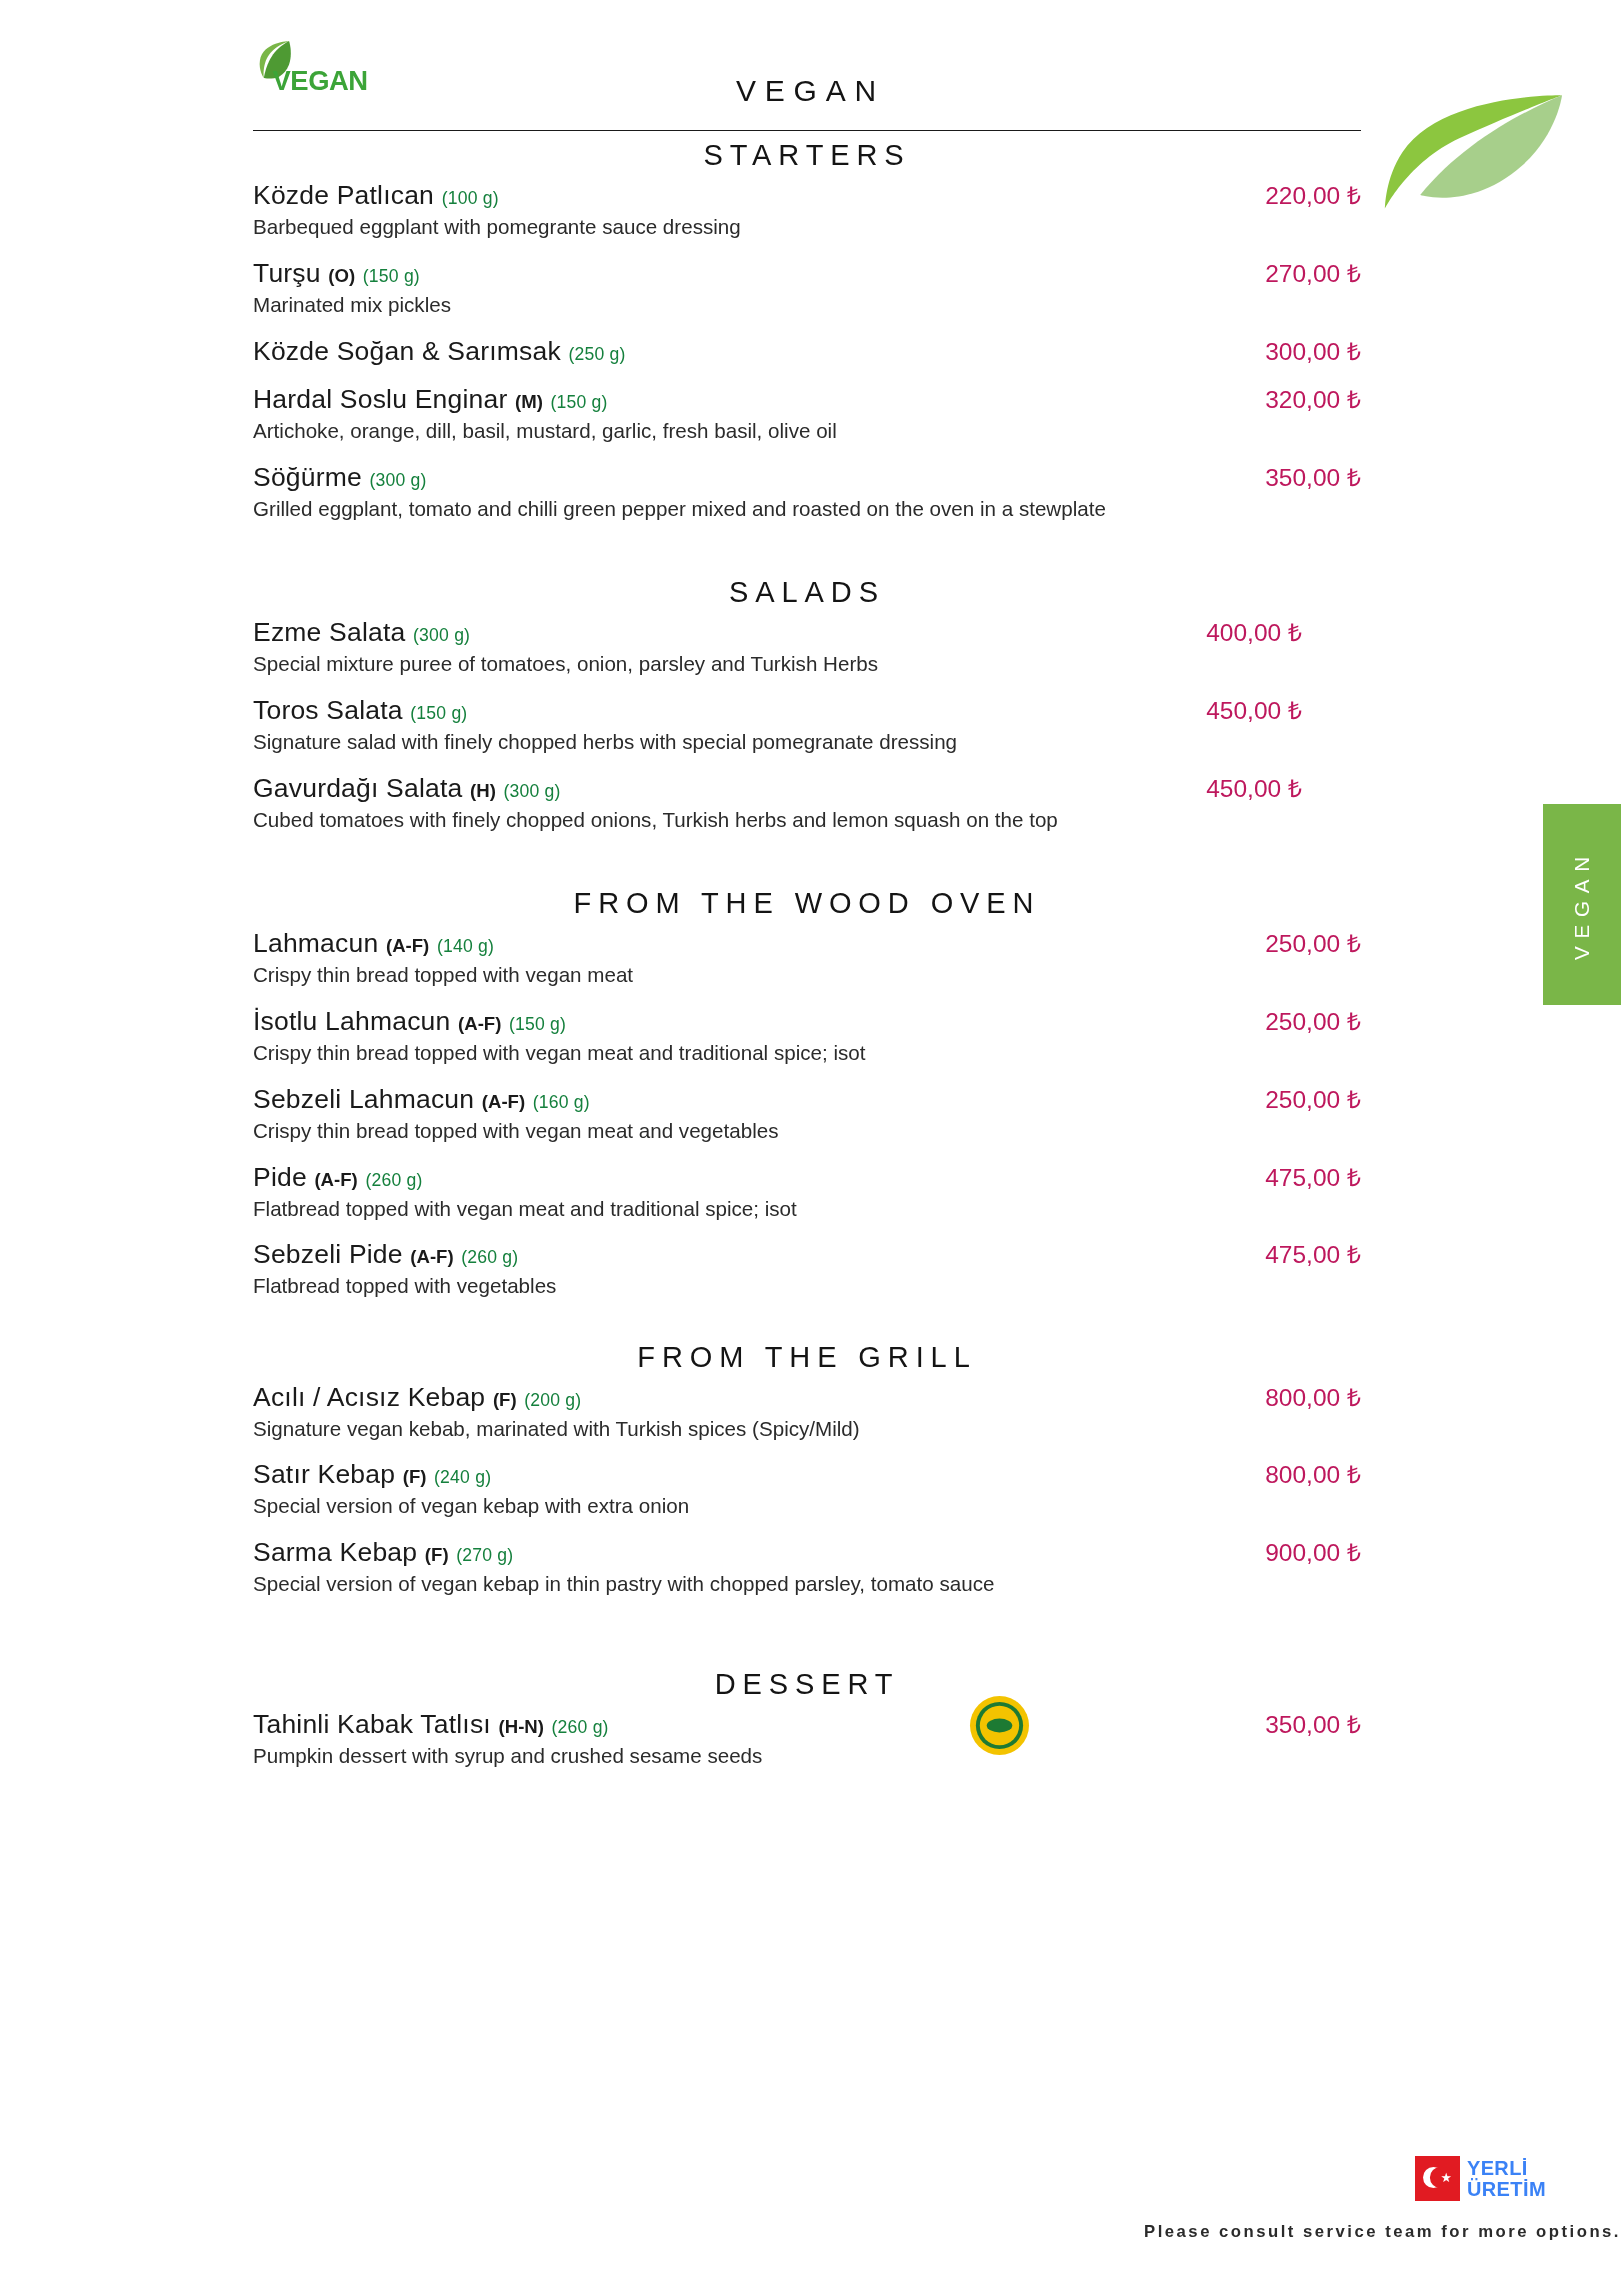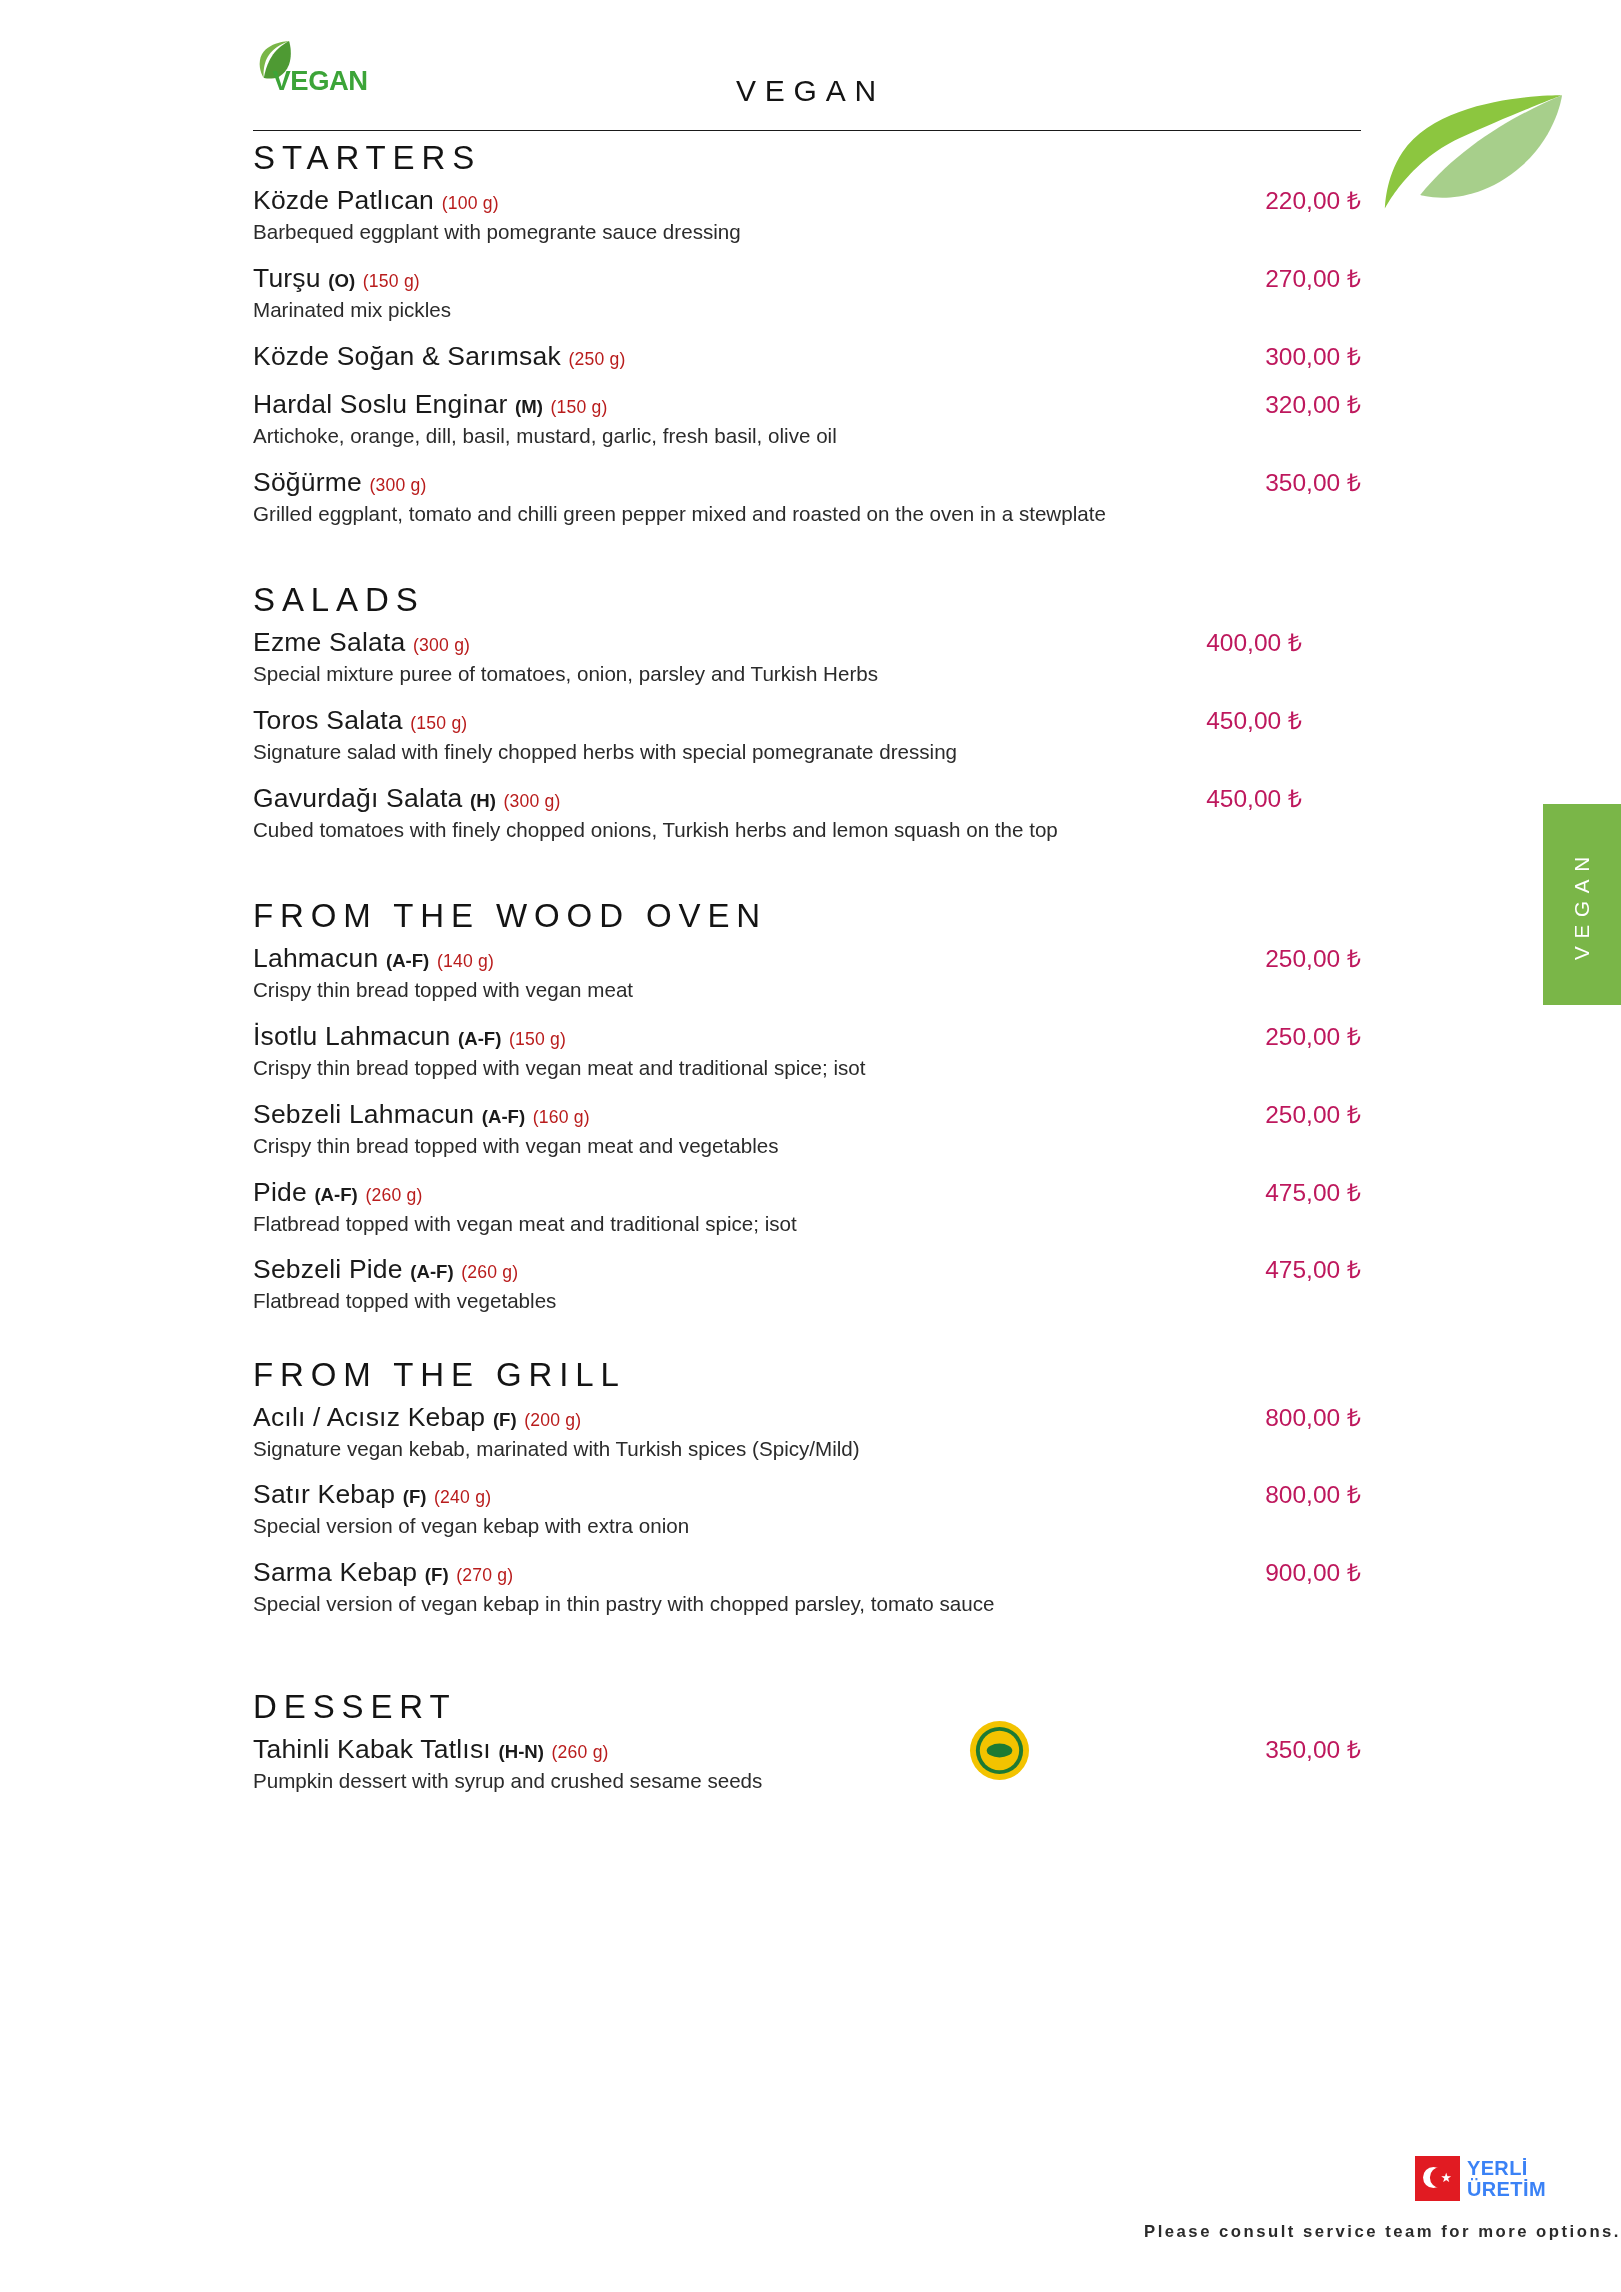--- a/index.html
+++ b/index.html
@@ -102,21 +102,22 @@
   }
 
   
   .menu {
     position: absolute;
     left: 253px;
     top: 137px;
     width: 1108px;
   }
   .section-title {
-    font-size: 33px;
+    text-align: center;
+    font-size: 29px;
     letter-spacing: 6.9px;
     color: #141414;
     font-weight: 400;
     margin: 0 0 5.9px 0;
   }
   .section { margin-bottom: 5.9px; }
   .section.starters { margin-top: 2px; }
   .section.salads { margin-top: 54px; }
   .section.oven   { margin-top: 54px; }
   .section.grill  { margin-top: 41px; }
@@ -136,21 +137,21 @@
     white-space: nowrap;
   }
   .item-name .alg {
     font-size: 18.6px;
     font-weight: bold;
     letter-spacing: 0;
   }
   .item-name .wt {
     font-size: 17.6px;
     font-weight: 400;
-    color: #b91c1c;
+    color: #15803d;
   }
   .item-price {
     font-size: 24.5px;
     color: #be185d;
     white-space: nowrap;
     padding-left: 17.6px;
   }
   .item-desc {
     font-size: 20.6px;
     color: #2b2b2b;

